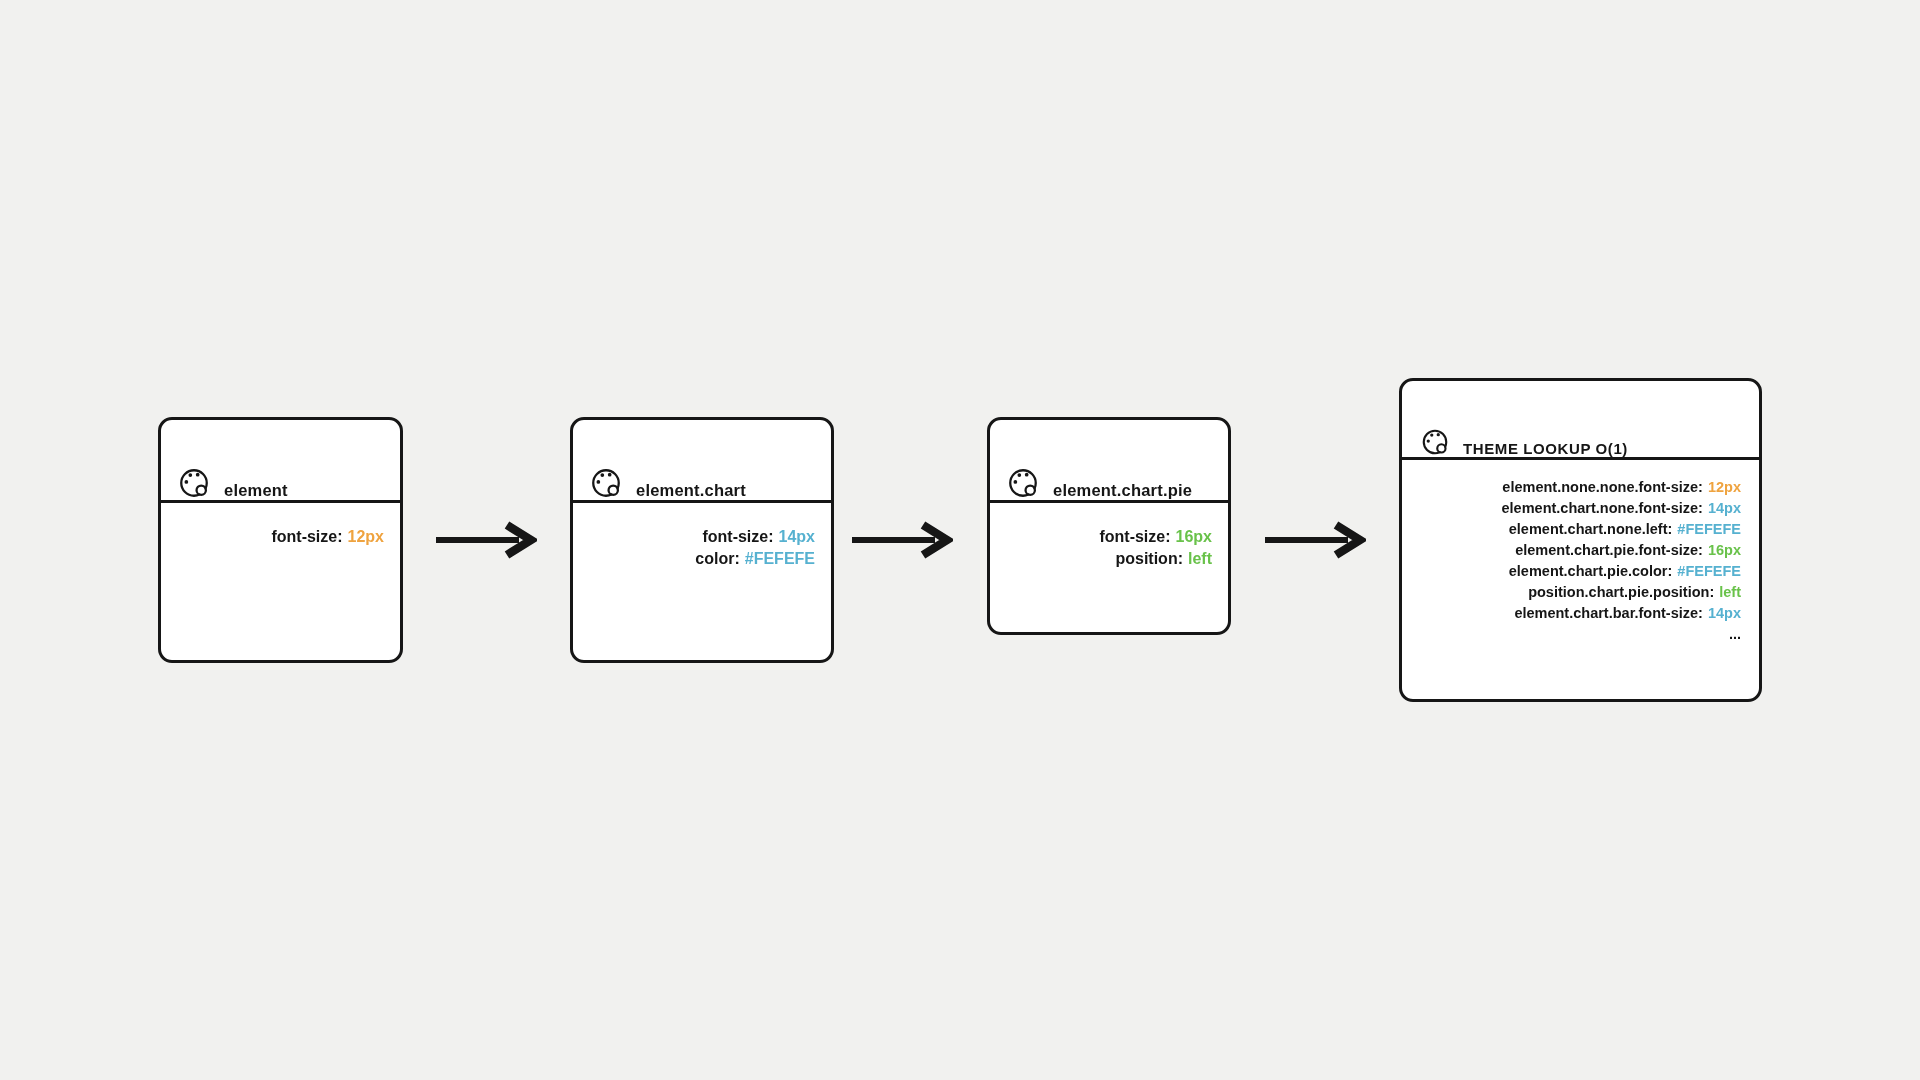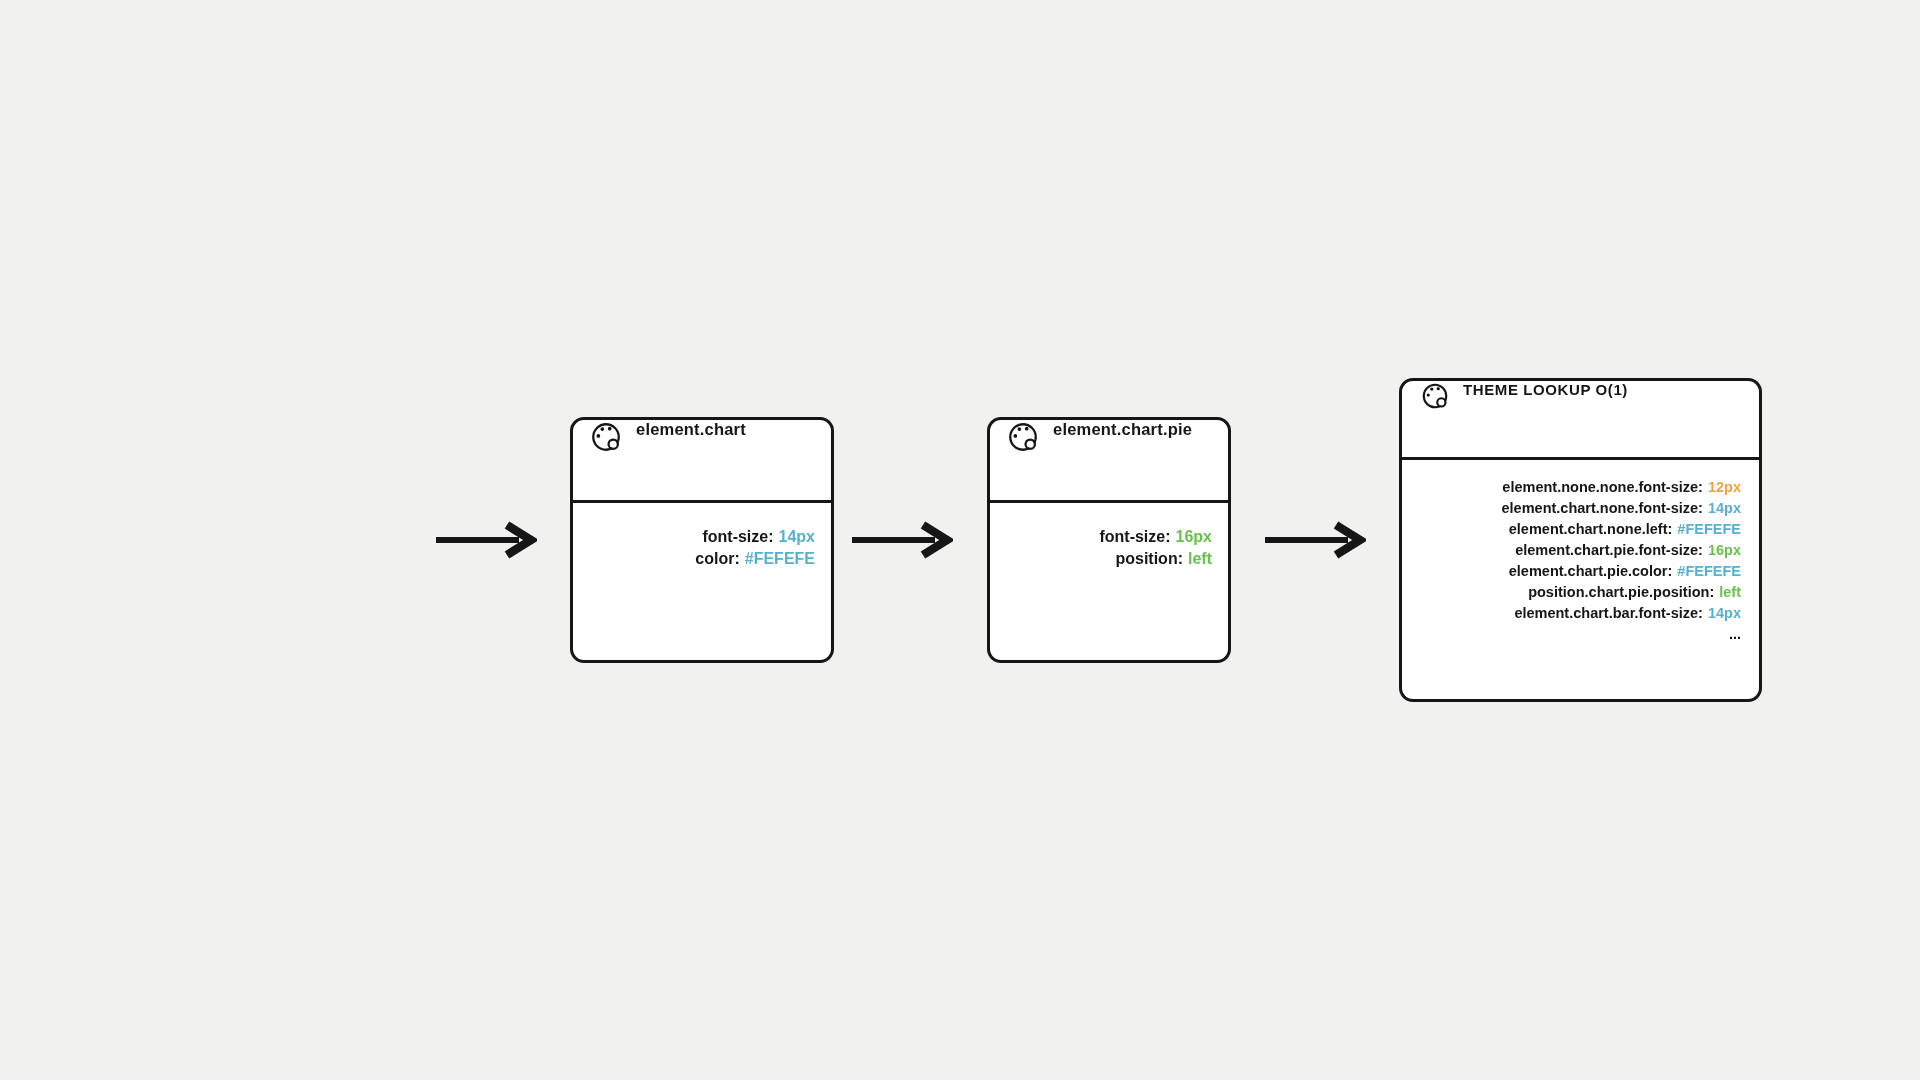--- a/index.html
+++ b/index.html
@@ -18,21 +18,21 @@
     overflow:hidden;
   }
   .stage{position:absolute;inset:0;}
   .card{
     position:absolute;
     background:var(--card);
     border:3.5px solid var(--ink);
     border-radius:14px;
   }
   .card-head{
-    display:flex;align-items:flex-start;
+    display:flex;align-items:flex-end;
     gap:13px;
     padding-left:16px;
     height:82px;
     border-bottom:3.5px solid var(--ink);
   }
   .card--small .card-head{height:83px;}
   .icon{display:inline-flex;align-items:center;justify-content:center;flex:0 0 auto;}
   .icon svg{width:34px;height:34px;display:block;}
   .card--lookup .icon svg{width:30px;height:30px;}
   .card-title{
@@ -59,20 +59,39 @@
   .val{margin-left:5px;}
   .val:empty{margin-left:0;}
   .arrow{position:absolute;width:102px;height:44px;color:var(--ink);}
   .arrow svg{width:100%;height:100%;display:block;}
 </style>
 </head>
 <body>
 
 <div class="stage">
 
+  <section class="card card--small" style="left:158px;top:417px;width:245px;height:246px">
+    <header class="card-head">
+      <span class="icon">
+        <svg viewBox="0 0 48 48" fill="none" stroke="currentColor" stroke-width="3.2" stroke-linecap="round">
+          <circle cx="24" cy="24" r="18" pathLength="100" stroke-dasharray="7 11 82"></circle>
+          <circle cx="34.2" cy="34.2" r="6.6"></circle>
+          <circle cx="13.2" cy="22.5" r="2.6" fill="currentColor" stroke="none"></circle>
+          <circle cx="18.8" cy="12.8" r="2.6" fill="currentColor" stroke="none"></circle>
+          <circle cx="29.2" cy="12.2" r="2.6" fill="currentColor" stroke="none"></circle>
+        </svg>
+      </span>
+      <h2 class="card-title">element</h2>
+    </header>
+    <div class="card-body">
+      <p class="row">
+        <span class="prop">font-size:</span><span class="val" style="color: rgb(239, 163, 63);">12px</span>
+      </p>
+    </div>
+  </section>
 
   <span class="arrow" style="left:435px;top:518px">
     <svg viewBox="0 0 102 44">
       <line x1="1" y1="22" x2="84" y2="22" stroke="currentColor" stroke-width="6"></line>
       <path d="M72 7 L96 22 L72 37" fill="none" stroke="currentColor" stroke-width="8.5"></path>
     </svg>
   </span>
 
   <section class="card card--small" style="left:570px;top:417px;width:264px;height:246px">
     <header class="card-head">
@@ -97,21 +116,21 @@
     </div>
   </section>
 
   <span class="arrow" style="left:851px;top:518px">
     <svg viewBox="0 0 102 44">
       <line x1="1" y1="22" x2="84" y2="22" stroke="currentColor" stroke-width="6"></line>
       <path d="M72 7 L96 22 L72 37" fill="none" stroke="currentColor" stroke-width="8.5"></path>
     </svg>
   </span>
 
-  <section class="card card--small" style="left:987px;top:417px;width:244px;height:246px">
+  <section class="card card--small" style="left:987px;top:417px;width:244px;height:218px">
     <header class="card-head">
       <span class="icon">
         <svg viewBox="0 0 48 48" fill="none" stroke="currentColor" stroke-width="3.2" stroke-linecap="round">
           <circle cx="24" cy="24" r="18" pathLength="100" stroke-dasharray="7 11 82"></circle>
           <circle cx="34.2" cy="34.2" r="6.6"></circle>
           <circle cx="13.2" cy="22.5" r="2.6" fill="currentColor" stroke="none"></circle>
           <circle cx="18.8" cy="12.8" r="2.6" fill="currentColor" stroke="none"></circle>
           <circle cx="29.2" cy="12.2" r="2.6" fill="currentColor" stroke="none"></circle>
         </svg>
       </span>

